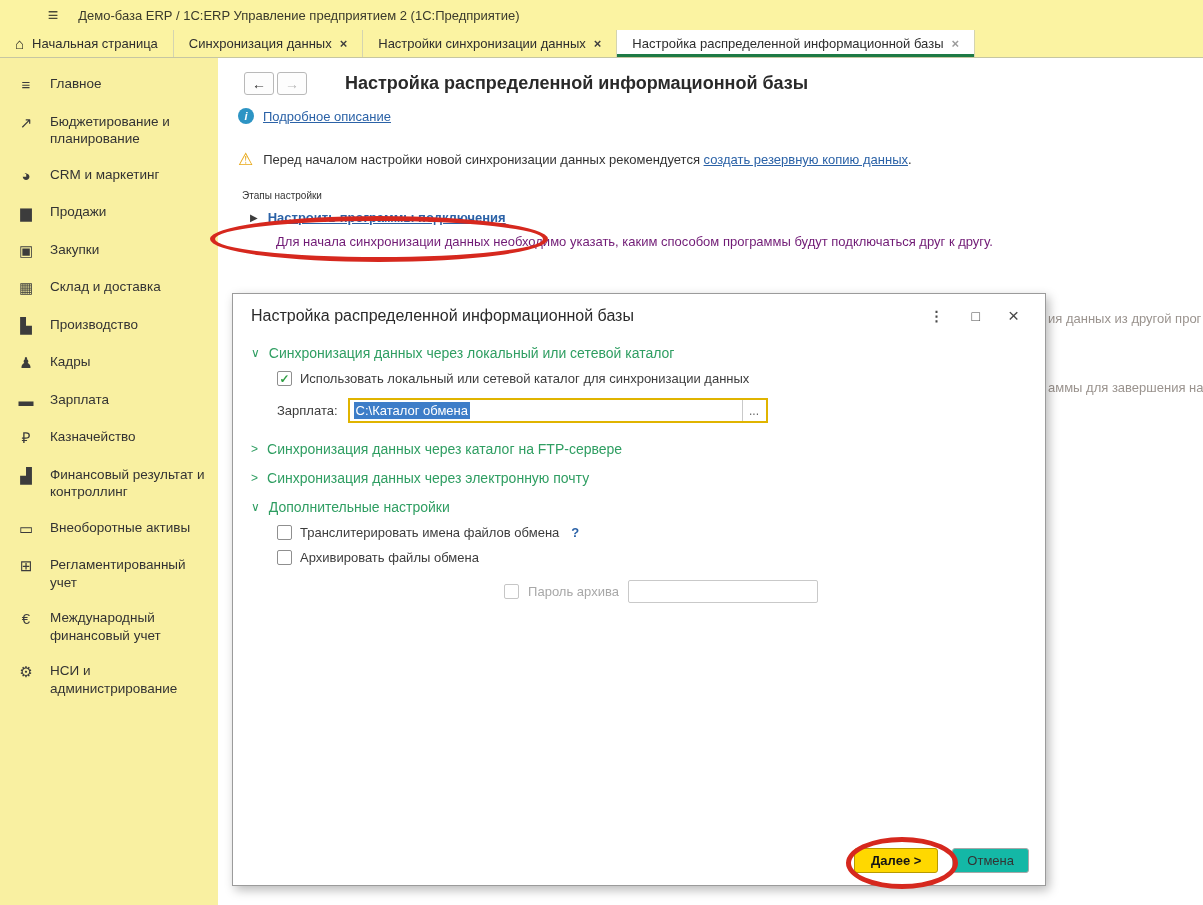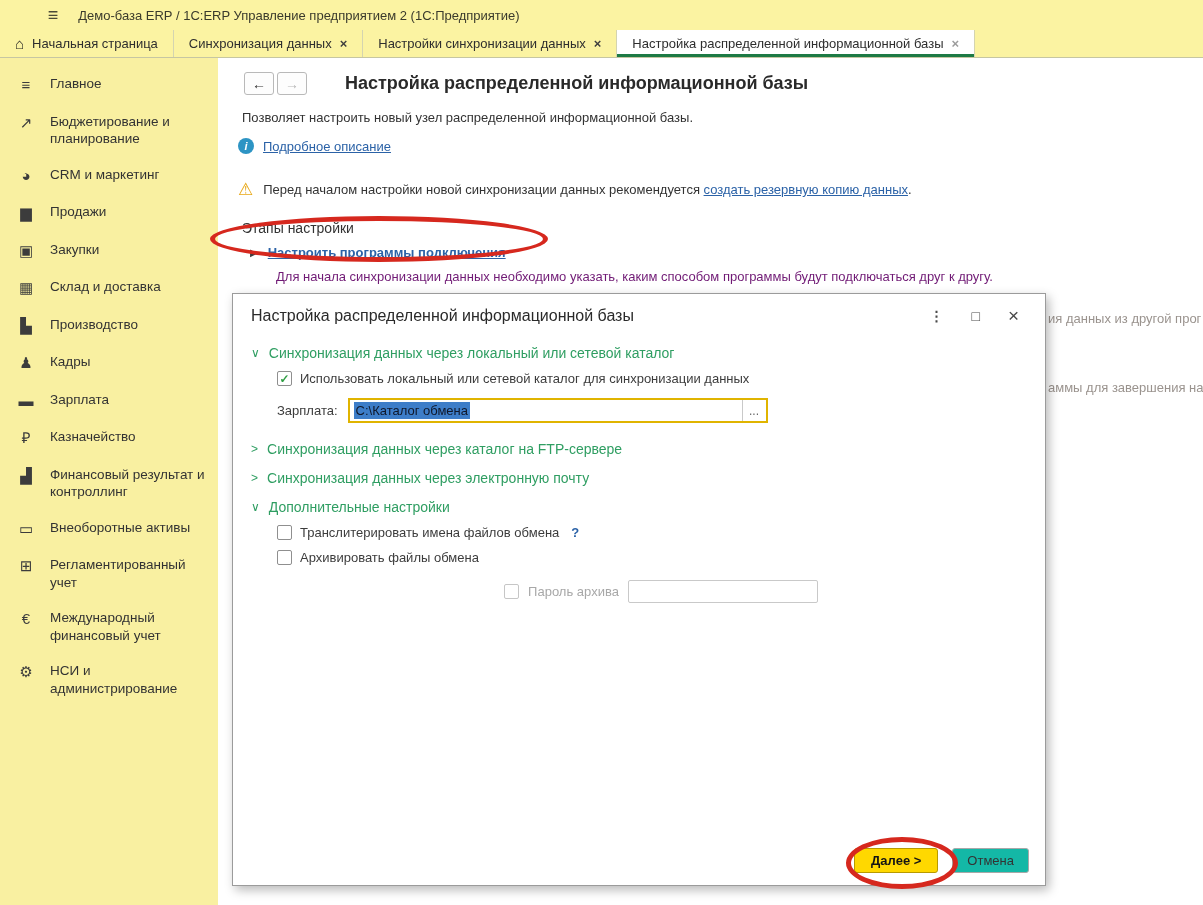--- a/index.html
+++ b/index.html
@@ -40,21 +40,21 @@
   .navbtn.fwd { color:#b8b8b8; }
   .page-title { font-size:18px; font-weight:bold; color:#2a2a2a; margin-left:38px; }
   .subtitle { margin:15px 0 0 24px; font-size:13px; color:#333; }
   .info-row { display:flex; align-items:center; gap:9px; margin:13px 0 0 20px; }
   .info-ico { width:16px; height:16px; border-radius:50%; background:#2d94c4; color:#fff;
     font-size:11px; font-weight:bold; font-style:italic; display:flex; align-items:center;
     justify-content:center; flex:none; }
   .lnk { color:#2b62a7; text-decoration:underline; font-size:13px; cursor:pointer; }
   .warn-row { display:flex; align-items:center; gap:10px; margin:27px 0 0 20px; font-size:13px; }
   .warn-ico { color:#e8a818; font-size:17px; line-height:1; }
-  .stages { margin:22px 0 0 24px; font-size:14px; color:#333; }
+  .stages { margin:22px 0 0 24px; font-size:10px; color:#333; }
   .step-row { display:flex; align-items:center; gap:10px; margin:9px 0 0 32px; }
   .step-ico { color:#3d3d3d; font-size:10px; }
   .step-link { font-weight:bold; }
   .step-desc { margin:9px 0 0 58px; font-size:13px; color:#701a75; }
   .frag { position:absolute; left:830px; width:372px; font-size:13px; color:#9a938e;
     white-space:nowrap; overflow:hidden; }
   .frag1 { top:253px; } .frag2 { top:322px; }
   
   .dialog { position:absolute; left:14px; top:235px; width:814px; height:593px;
     background:#fff; border:1px solid #9b9b9b; box-shadow:3px 4px 10px rgba(0,0,0,.28);
@@ -71,21 +71,21 @@
   .sec1 { margin-top:20px; } .sec2 { margin-top:18px; } .sec3 { margin-top:13px; } .sec4 { margin-top:13px; }
   .cb-row { display:flex; align-items:center; gap:8px; margin:10px 0 0 26px; font-size:13px; color:#3c3c3c; }
   .cb { width:15px; height:15px; border:1px solid #8f8f8f; border-radius:2px; background:#fff;
     display:flex; align-items:center; justify-content:center; font-size:12px; cursor:pointer; flex:none; }
   .cb.checked { color:#2f9e43; font-weight:bold; }
   .help { color:#2b62a7; font-weight:bold; margin-left:4px; cursor:pointer; }
   .cat-row { display:flex; align-items:center; gap:10px; margin:12px 0 0 26px; font-size:13px; color:#3c3c3c; }
   .field-wrap { display:flex; align-items:stretch; border:2px solid #e0b400; width:420px;
     height:25px; background:#fff; }
   .field-text { flex:1; display:flex; align-items:center; padding:0 4px; font-size:13px; cursor:text; }
-  .selection { background:#3d7dc8; color:#0f172a; padding:1px 2px; }
+  .selection { background:#3d7dc8; color:#ffffff; padding:1px 2px; }
   .browse { width:24px; border-left:1px solid #c9c9c9; display:flex; align-items:center;
     justify-content:center; color:#666; font-size:12px; cursor:pointer; }
   .pwd-row { display:flex; align-items:center; gap:9px; margin:15px 0 0 44px; font-size:13px; color:#a8a8a8;justify-content:center; }
   .cb.disabled { border-color:#c6c6c6; cursor:default; }
   .pwd-input { width:190px; height:23px; border:1px solid #c9c9c9; border-radius:2px; background:#fff; }
   .dlg-footer { position:absolute; right:16px; bottom:12px; display:flex; gap:14px; }
   .btn-next { background:#ffd800; border:1px solid #b89a00; color:#141414; font-weight:bold;
     font-size:13px; padding:4px 16px; border-radius:3px; cursor:pointer;
     font-family:"Liberation Sans", sans-serif; }
   .btn-cancel { background:#14b8a6; border:1px solid #a8a8a8; color:#333; font-size:13px;
@@ -189,21 +189,20 @@
 <div class="main">
 
   <div class="hdr">
     <div class="navbtns">
       <div class="navbtn">←</div>
       <div class="navbtn fwd">→</div>
     </div>
     <div class="page-title">Настройка распределенной информационной базы</div>
   </div>
 
-  <div class="subtitle">Позволяет настроить новый узел распределенной информационной базы.</div>
 
   <div class="info-row">
     <span class="info-ico">i</span>
     <span class="lnk">Подробное описание</span>
   </div>
 
   <div class="warn-row">
     <span class="warn-ico">⚠</span>
     <span><span>Перед началом настройки новой синхронизации данных рекомендуется </span><span class="lnk">создать резервную копию данных</span><span>.</span></span>
   </div>

